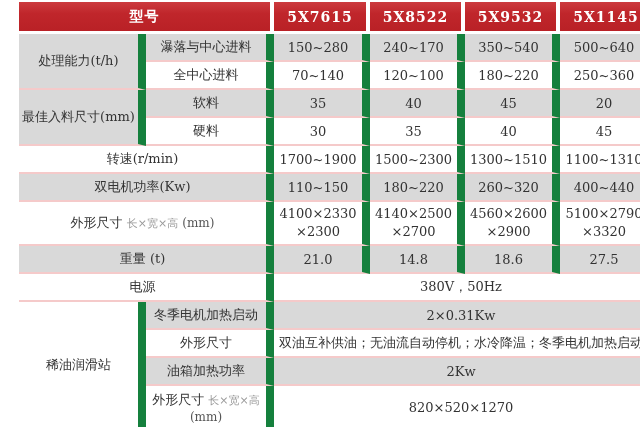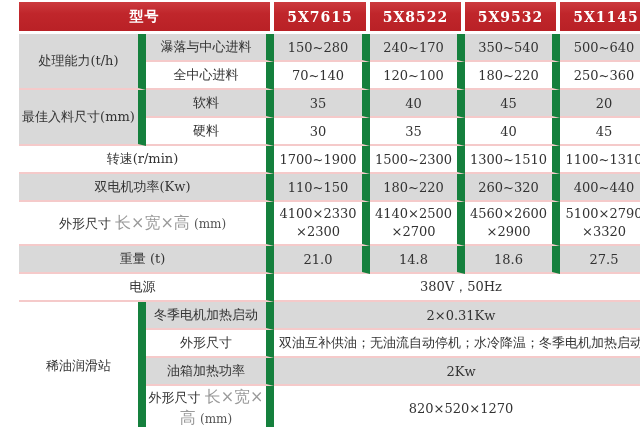--- a/index.html
+++ b/index.html
@@ -20,21 +20,21 @@
     background:linear-gradient(180deg,#cc3a3e 0%,#c0262b 40%,#b92126 100%);
     color:#ffffff;font-weight:bold;font-size:14px;letter-spacing:1px;
     border-right:4px solid #ffffff;border-bottom:3px solid #ffffff;
   }
   tr{height:28px;}
   tr.hd{height:32px;}
   tr.tall{height:44px;}
   .gray{background:#d9d9d9;}
   .wht{background:#ffffff;}
   .lab{font-size:13px;}
-  .small{font-size:16px;color:#9a9a9a;}
+  .small{font-size:11px;color:#9a9a9a;}
   .unit{font-size:12px;color:#555555;}
   .brk{word-break:break-all;line-height:1.35;}
   .watermark{
     position:absolute;left:479px;top:395px;
     font-family:"DejaVu Sans Mono","Liberation Mono",monospace;
     font-size:14px;color:#a6a6a6;letter-spacing:1px;white-space:nowrap;
   }
 </style>
 </head>
 <body>

